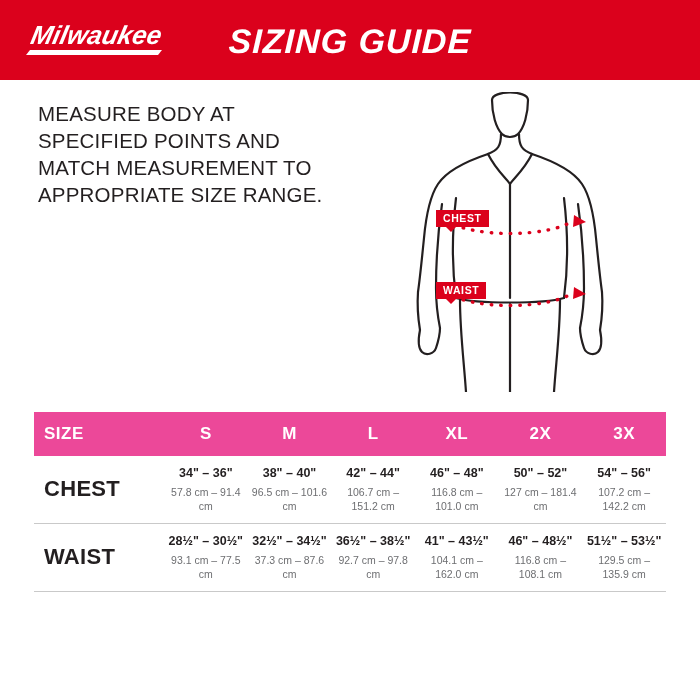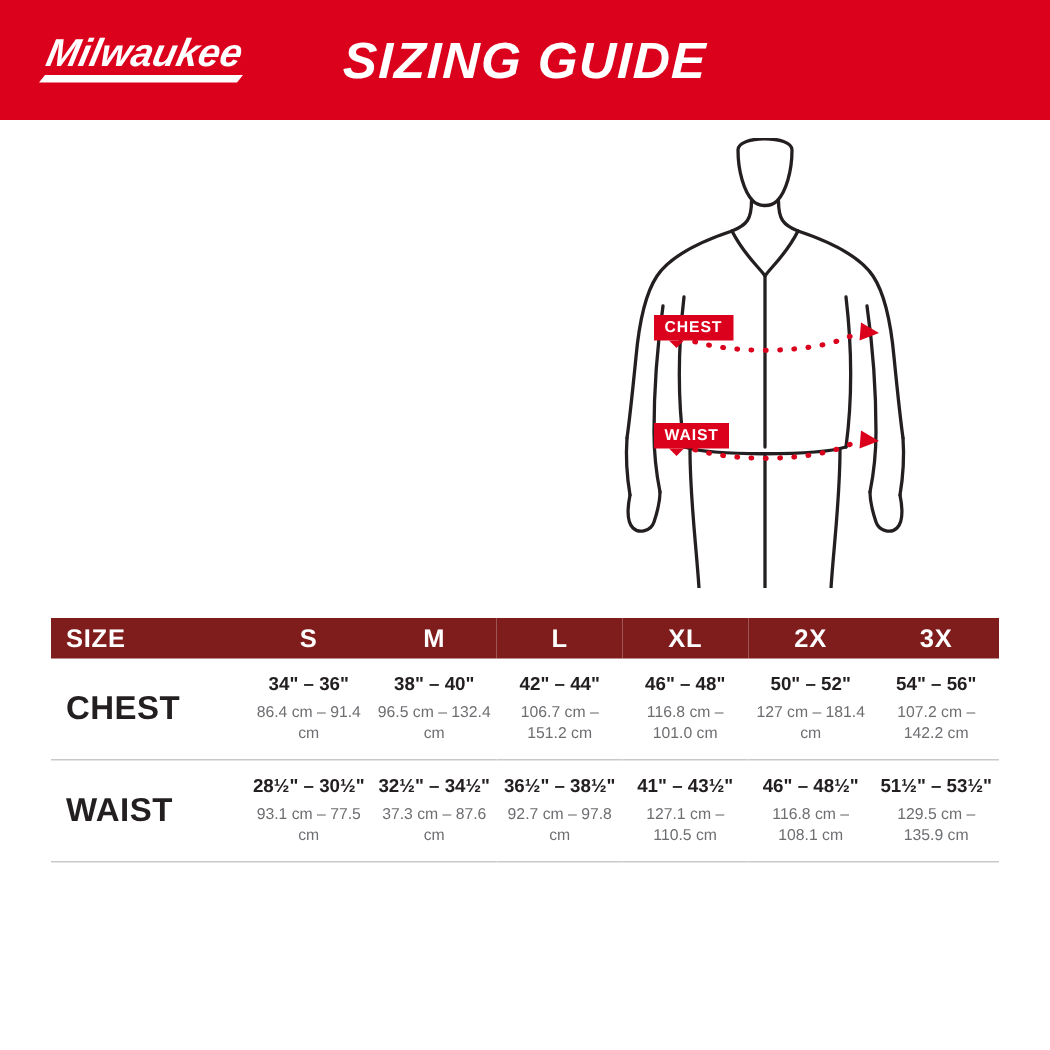--- a/index.html
+++ b/index.html
@@ -92,25 +92,25 @@
 
   
   .table {
     position: absolute;
     left: 34px;
     top: 412px;
     width: 632px;
   }
   table { border-collapse: collapse; width: 100%; table-layout: fixed; }
   thead th {
-    background: #7f1d1d;
+    background: #ec4899;
     color: #ffffff;
     font-size: 17px;
     font-weight: bold;
-    height: 27px;
+    height: 44px;
     text-align: center;
     letter-spacing: 0.5px;
   }
   thead th.rowlabel { text-align: left; padding-left: 10px; }
   tbody td {
     text-align: center;
     vertical-align: middle;
     padding: 9px 2px 10px 2px;
     border-bottom: 1px solid #c9c9c9;
     color: #6d6e71;
@@ -146,20 +146,21 @@
         <g transform="skewX(-12)">
           <text x="14" y="30" font-family="'Liberation Sans', sans-serif" font-size="26" font-weight="bold" fill="#ffffff" font-style="italic">Milwaukee</text>
         </g>
         <path d="M8 36 L140 36 L136 41 L4 41 Z" fill="#ffffff"></path>
         <path d="M10 6 L30 6 L26 12 L6 12 Z" fill="#ffffff" opacity="0"></path>
       </svg>
     </div>
     <div class="header-title">SIZING GUIDE</div>
   </div>
 
+  <div class="instructions">MEASURE BODY AT SPECIFIED POINTS AND MATCH MEASUREMENT TO APPROPRIATE SIZE RANGE.</div>
 
   <div class="figure">
     <svg width="300" height="300" viewBox="0 0 300 300" aria-hidden="true">
       <g fill="none" stroke="#231f20" stroke-width="2.2" stroke-linecap="round" stroke-linejoin="round">
 
         <path d="M132 8 C132 -2 168 -2 168 8 C168 22 164 36 158 42 C154 46 146 46 142 42 C136 36 132 22 132 8 Z"></path>
 
         <path d="M141 42 C141 54 138 58 128 62"></path>
         <path d="M159 42 C159 54 162 58 172 62"></path>
 
@@ -212,25 +213,25 @@
           <th>XL</th>
           <th>2X</th>
           <th>3X</th>
         </tr>
       </thead>
       <tbody>
         <tr>
           <td class="rowlabel">CHEST</td>
           <td>
             <span class="inch">34" – 36"</span>
-            <span class="cm">86.4 cm – 91.4 cm</span>
+            <span class="cm">57.8 cm – 91.4 cm</span>
           </td>
           <td>
             <span class="inch">38" – 40"</span>
-            <span class="cm">96.5 cm – 132.4 cm</span>
+            <span class="cm">96.5 cm – 101.6 cm</span>
           </td>
           <td>
             <span class="inch">42" – 44"</span>
             <span class="cm">106.7 cm – 151.2 cm</span>
           </td>
           <td>
             <span class="inch">46" – 48"</span>
             <span class="cm">116.8 cm – 101.0 cm</span>
           </td>
           <td>
@@ -251,21 +252,21 @@
           <td>
             <span class="inch">32½" – 34½"</span>
             <span class="cm">37.3 cm – 87.6 cm</span>
           </td>
           <td>
             <span class="inch">36½" – 38½"</span>
             <span class="cm">92.7 cm – 97.8 cm</span>
           </td>
           <td>
             <span class="inch">41" – 43½"</span>
-            <span class="cm">127.1 cm – 110.5 cm</span>
+            <span class="cm">104.1 cm – 162.0 cm</span>
           </td>
           <td>
             <span class="inch">46" – 48½"</span>
             <span class="cm">116.8 cm – 108.1 cm</span>
           </td>
           <td>
             <span class="inch">51½" – 53½"</span>
             <span class="cm">129.5 cm – 135.9 cm</span>
           </td>
         </tr>

